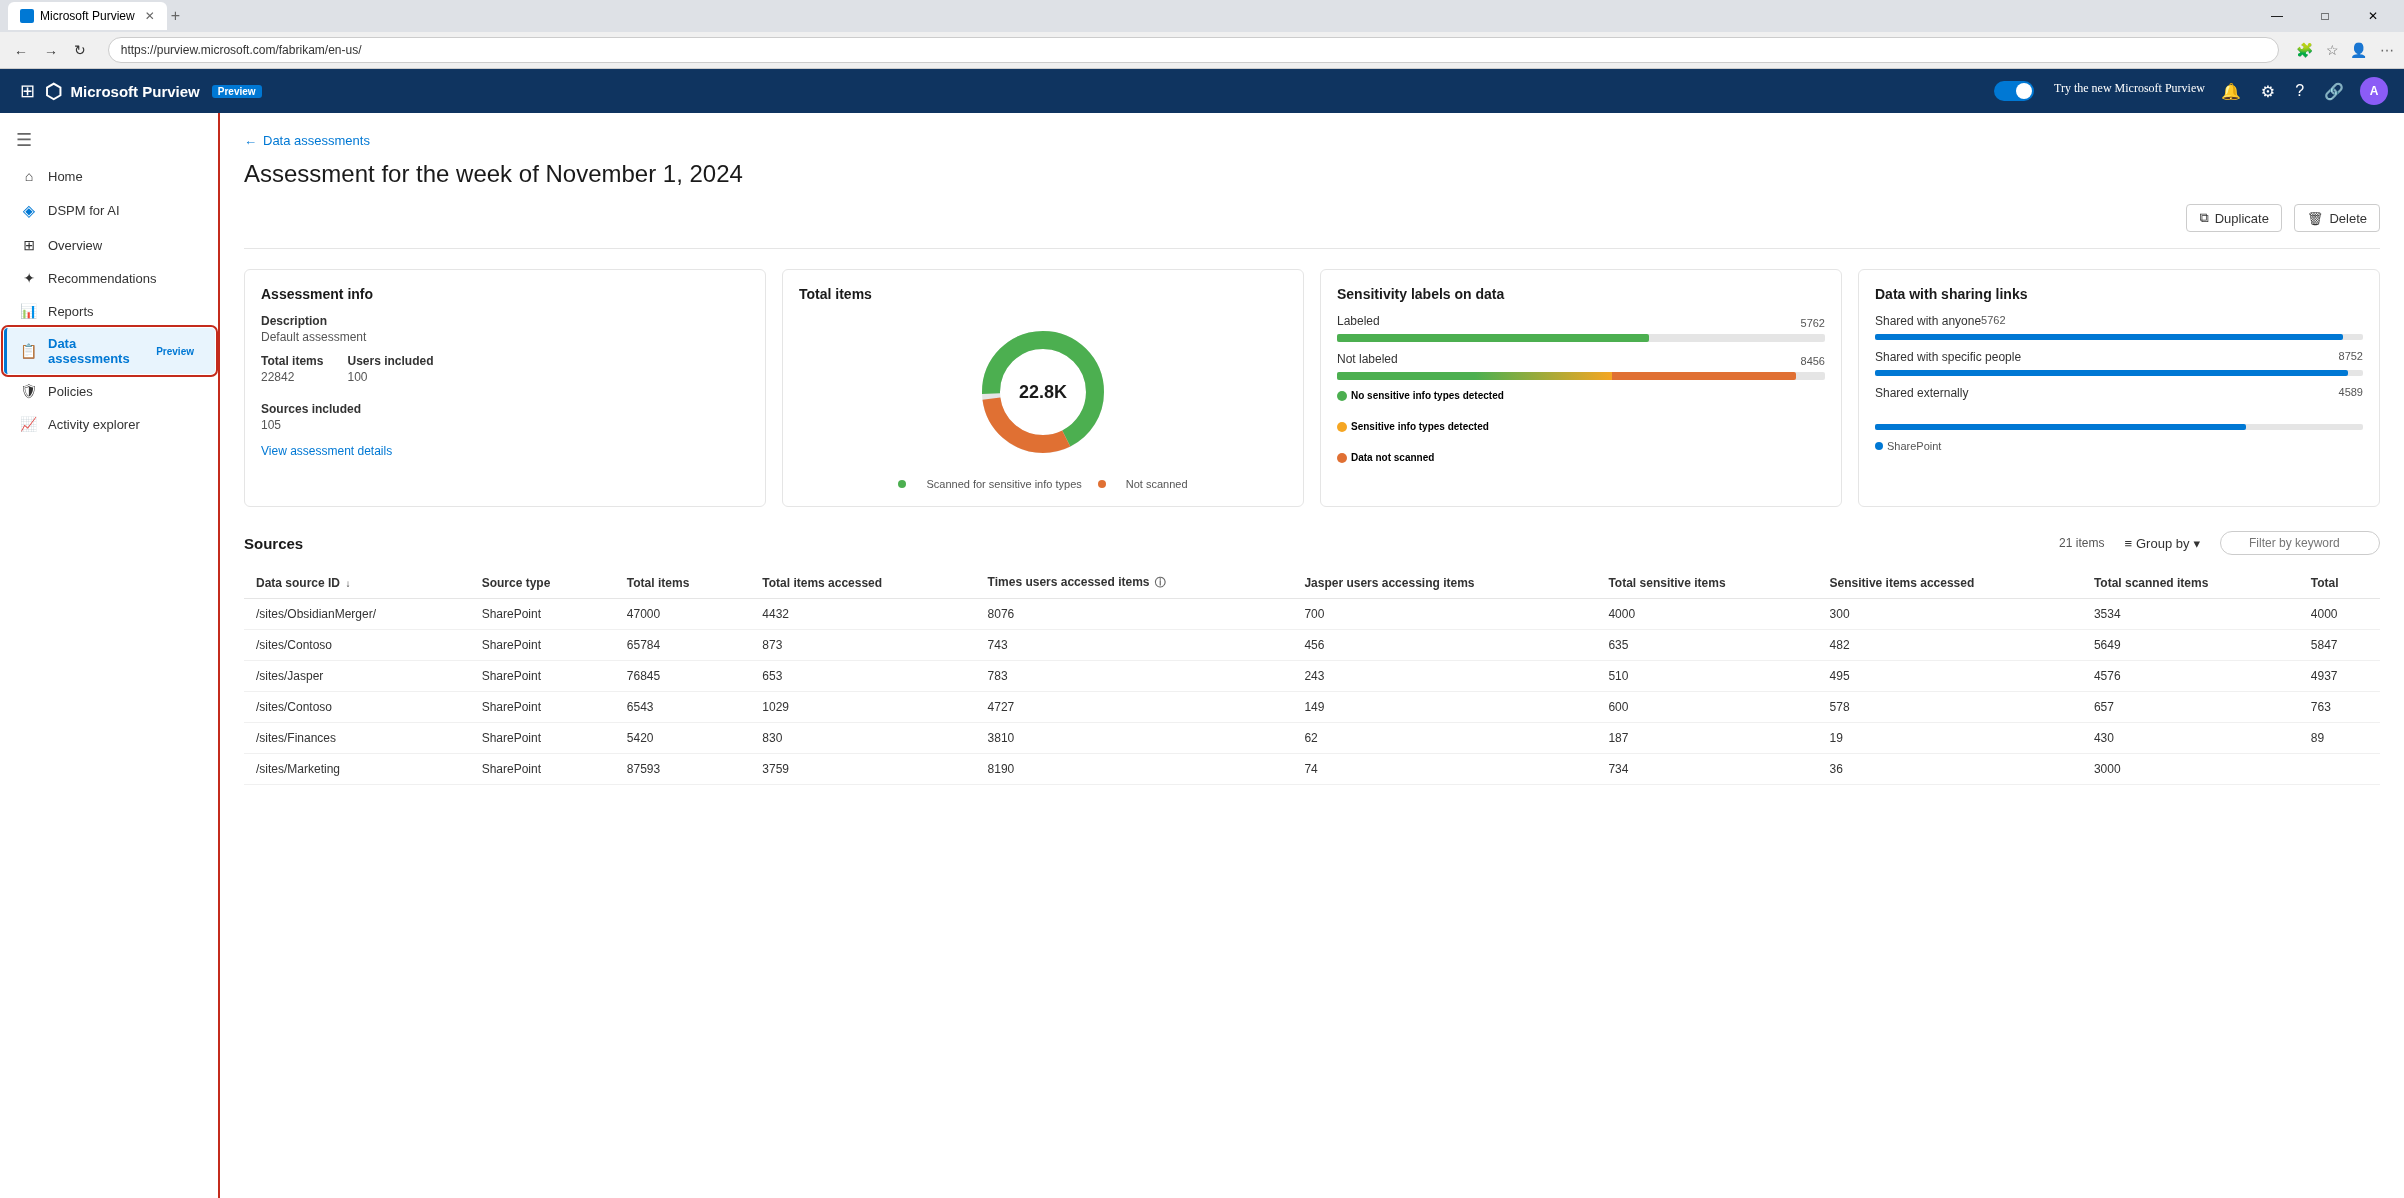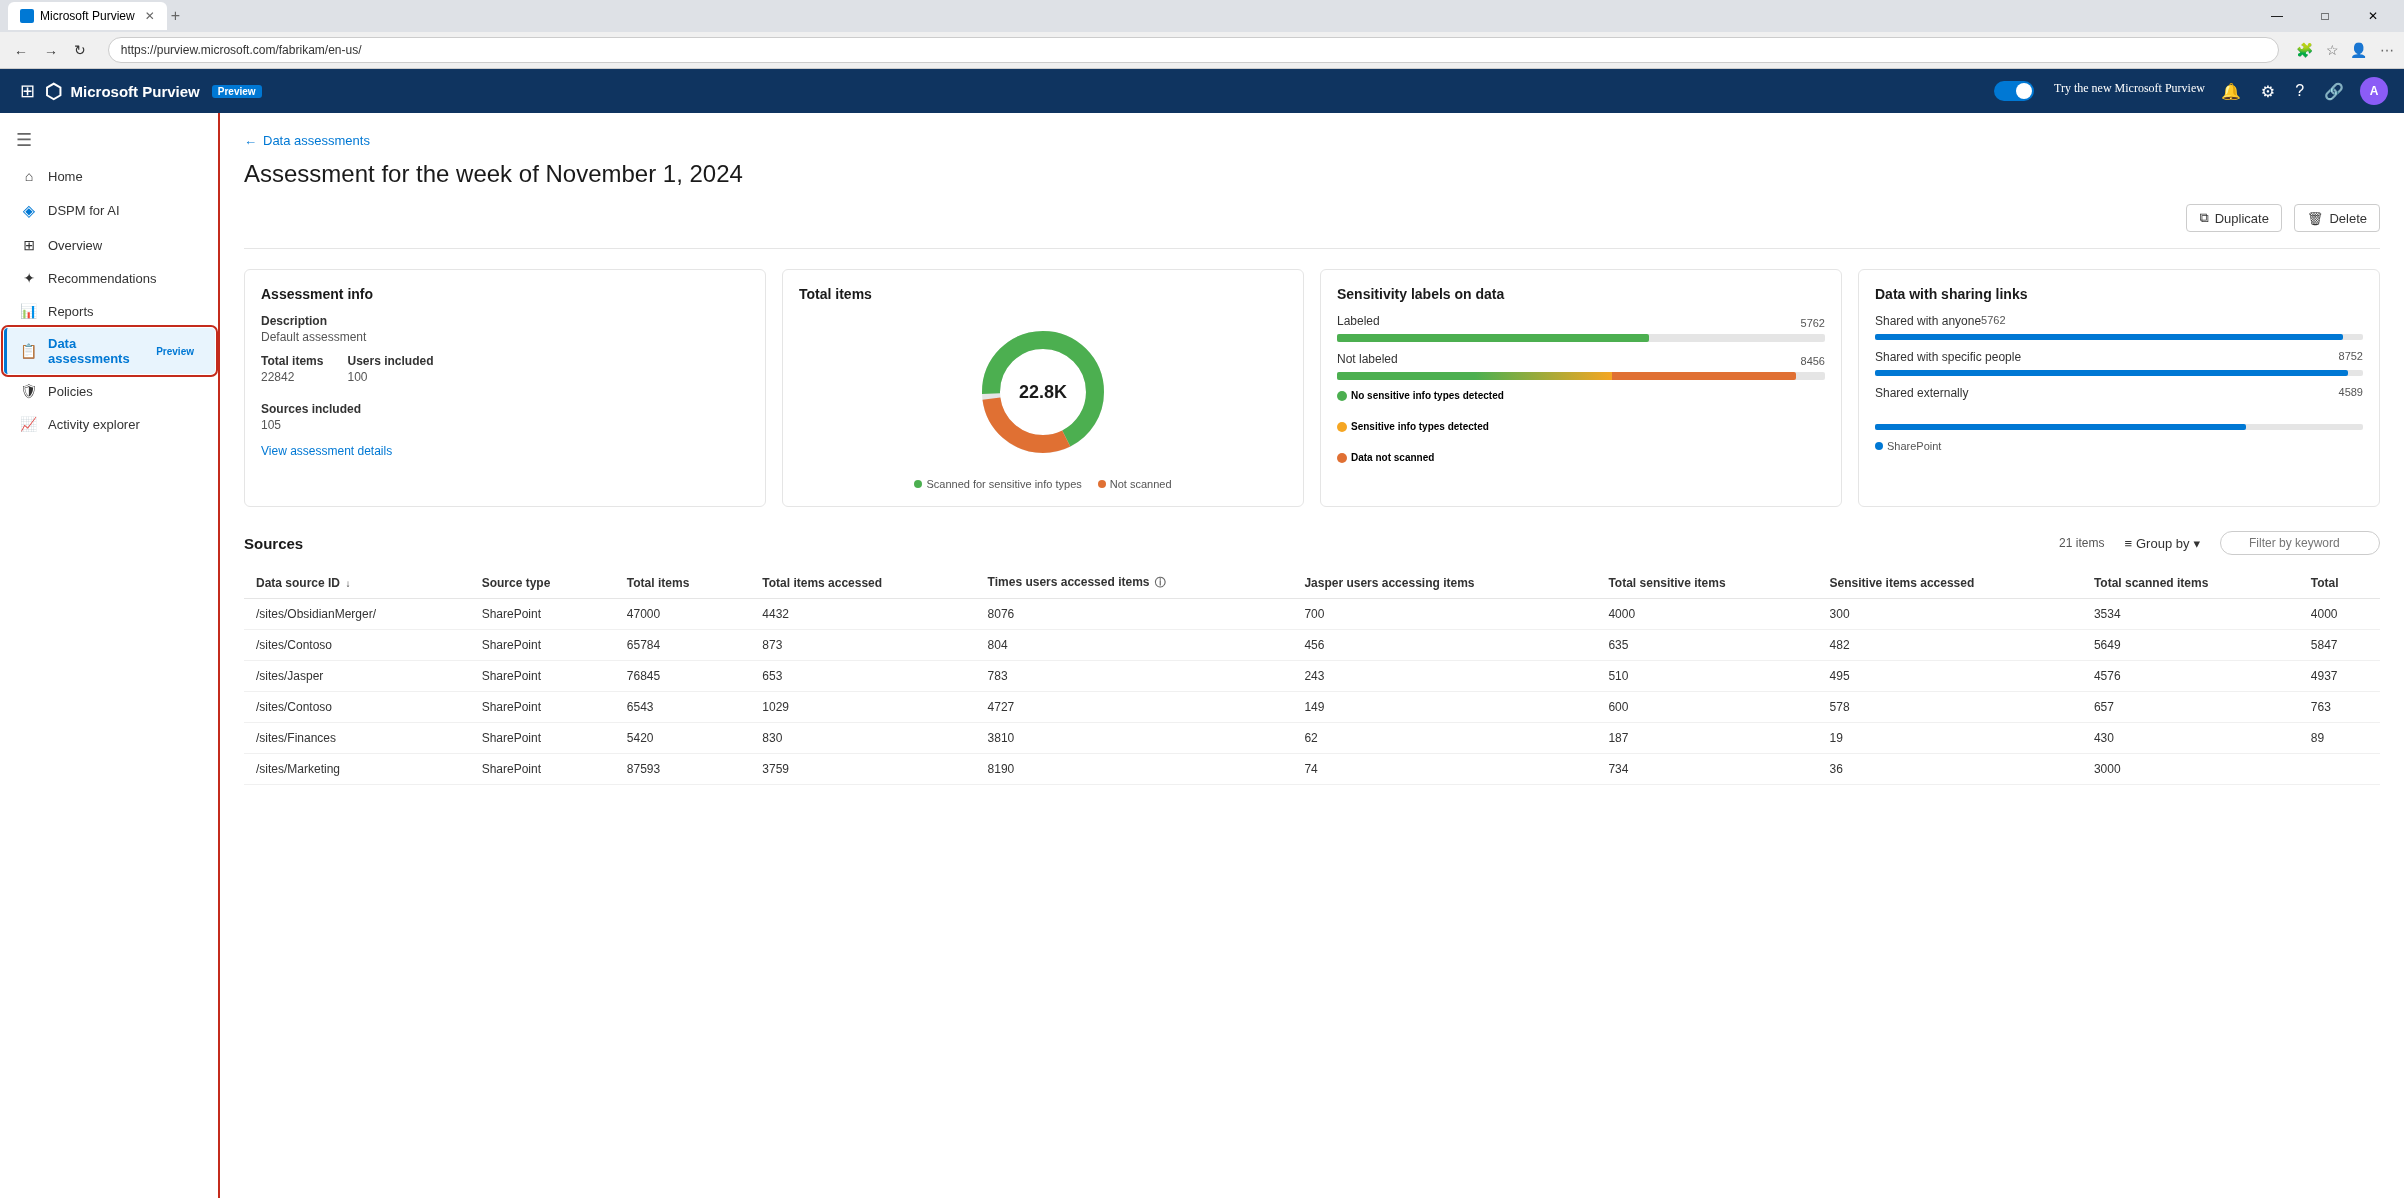--- a/index.html
+++ b/index.html
@@ -59,21 +59,21 @@
     .info-value { font-size: 12px; color: #555; margin-bottom: 10px; }
     .info-row { display: flex; gap: 24px; margin-bottom: 8px; }
     .info-col { }
     .view-link { color: #0078d4; font-size: 12px; cursor: pointer; text-decoration: none; margin-top: 12px; display: block; }
 
     
     .donut-container { display: flex; flex-direction: column; align-items: center; }
     .donut-wrapper { position: relative; width: 140px; height: 140px; margin: 8px auto; }
     .donut-center { position: absolute; top: 50%; left: 50%; transform: translate(-50%, -50%); text-align: center; font-size: 18px; font-weight: 600; color: #1a1a1a; }
     .donut-legend { display: flex; gap: 16px; font-size: 11px; color: #555; margin-top: 8px; }
-    .legend-item { display: flex; align-items: center; gap: 4px; }
+    .legend-item { display: flex; align-items: center; gap: 20px; }
     .legend-dot { width: 8px; height: 8px; border-radius: 50%; flex-shrink: 0; }
 
     
     .sens-row { margin-bottom: 10px; }
     .sens-label { font-size: 12px; color: #333; margin-bottom: 3px; }
     .sens-bar-track { background: #e5e5e5; border-radius: 2px; height: 8px; width: 100%; margin-bottom: 2px; position: relative; }
     .sens-bar { height: 8px; border-radius: 2px; }
     .sens-value { font-size: 11px; color: #555; text-align: right; }
     .sens-legend { display: flex; flex-direction: column; gap: 20px; margin-top: 8px; font-size: 10px; font-weight: bold; }
     .sens-legend-item { display: flex; align-items: center; gap: 4px; }
@@ -434,21 +434,21 @@
                   <td>4000</td>
                   <td>300</td>
                   <td>3534</td>
                   <td>4000</td>
                 </tr>
                 <tr class="table-row">
                   <td>/sites/Contoso</td>
                   <td>SharePoint</td>
                   <td>65784</td>
                   <td>873</td>
-                  <td>804</td>
+                  <td>743</td>
                   <td>456</td>
                   <td>635</td>
                   <td>482</td>
                   <td>5649</td>
                   <td>5847</td>
                 </tr>
                 <tr class="table-row">
                   <td>/sites/Jasper</td>
                   <td>SharePoint</td>
                   <td>76845</td>

